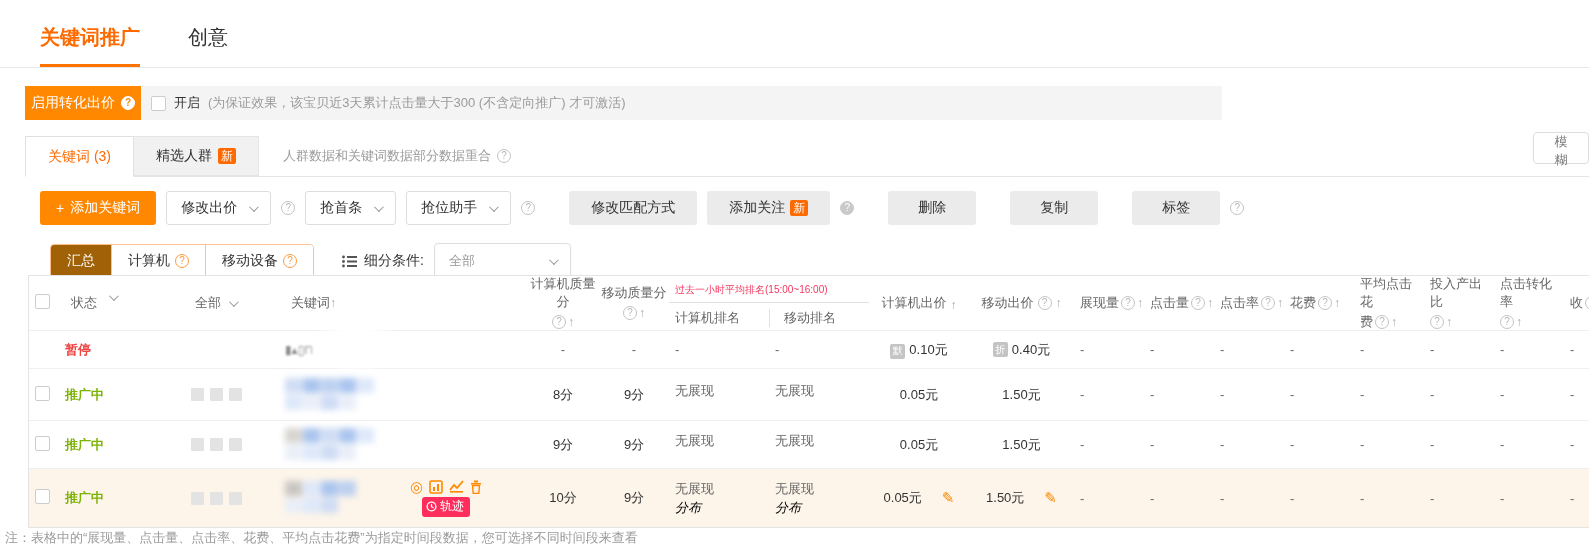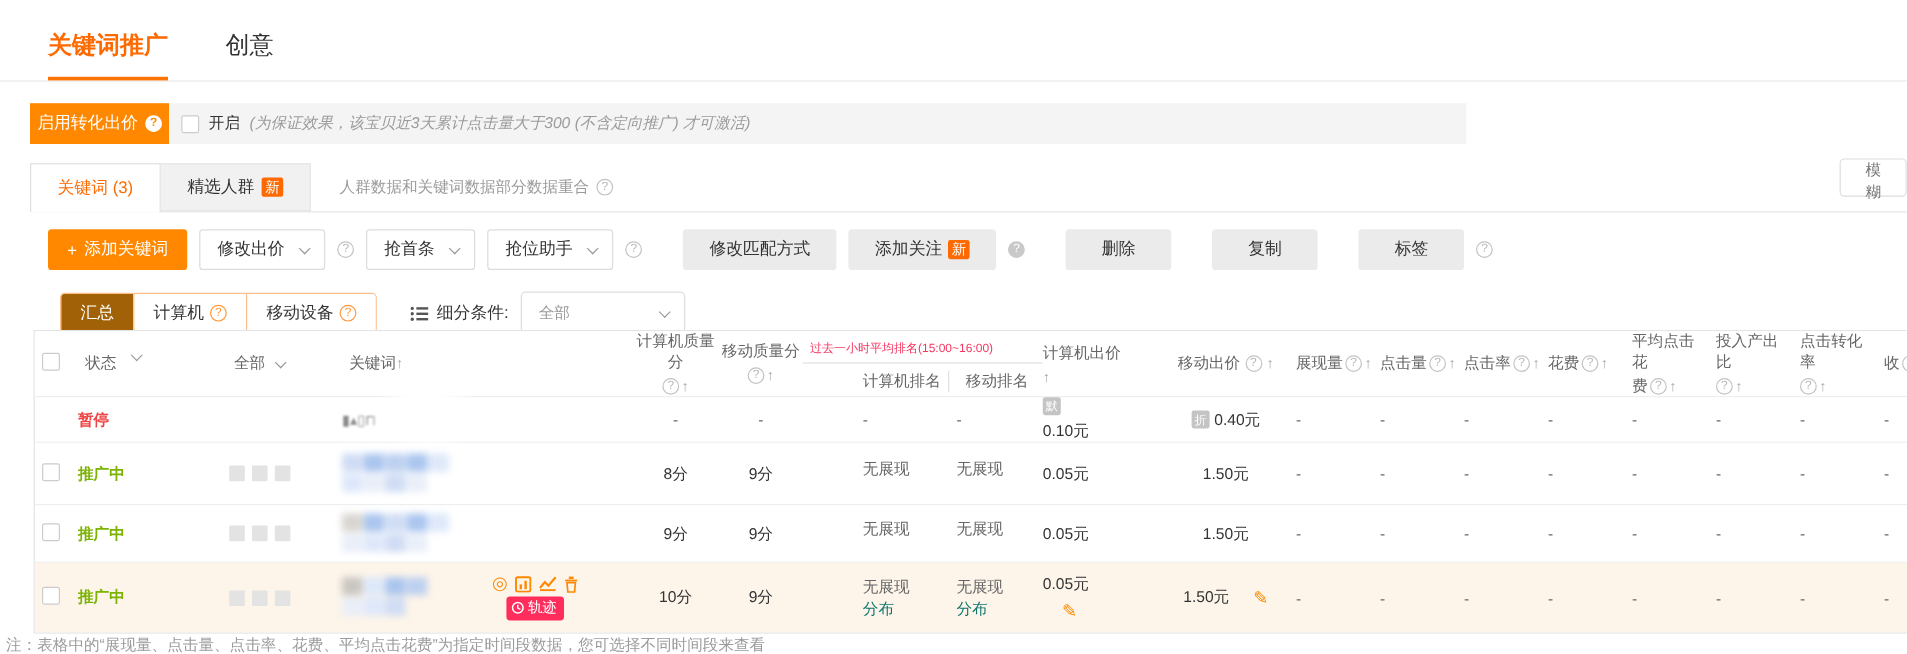--- a/index.html
+++ b/index.html
@@ -10,21 +10,21 @@
 .toptabs { padding:24px 0 0 40px; border-bottom:1px solid #e8e8e8; display:flex; gap:48px; }
 .toptab { font-size:20px; padding-bottom:13px; cursor:pointer; color:#333; }
 .toptab.active { color:#ff6a00; font-weight:bold; border-bottom:3px solid #ff7300; }
 
 
 .convbar { margin:18px 0 0 25px; display:flex; height:34px; width:1197px; }
 .btn-orange { background:#ff8800; color:#fff; border:none; font-size:14px; cursor:pointer; }
 .conv-btn { width:116px; height:34px; display:flex; align-items:center; justify-content:center; gap:6px; }
 .conv-rest { flex:1; background:#f4f4f4; display:flex; align-items:center; padding-left:10px; gap:8px; }
 .conv-label { color:#333; }
-.conv-hint { color:#9b9b9b;font-style:italic; }
+.conv-hint { color:#9b9b9b; }
 
 
 .cb { display:inline-block; width:15px; height:15px; border:1px solid #ccc; border-radius:2px; background:#fff; flex:none; }
 .q { display:inline-flex; align-items:center; justify-content:center; width:14px; height:14px;
      border:1px solid #c3c3c3; border-radius:50%; color:#b8b8b8; font-size:10px; line-height:1; flex:none; }
 .q.orange { border-color:#ff9a3e; color:#ff9a3e; }
 .q.fill { background:#c9c9c9; border-color:#c9c9c9; color:#fff; }
 .q.on-orange { background:#fff; border-color:#fff; color:#ff8800; font-weight:bold; }
 .chev { display:inline-block; width:7px; height:7px; border-right:1px solid #999; border-bottom:1px solid #999;
         transform:rotate(45deg) translateY(-2px); margin-left:8px; }
@@ -64,41 +64,41 @@
 .tr { display:flex; align-items:center; border-bottom:1px solid #efefef; }
 .thead { height:55px; background:#fff; color:#666; }
 .td { flex:none; }
 .c-check { width:30px; padding-left:6px; }
 .c-status { width:130px; padding-left:6px; display:flex; align-items:flex-start; gap:4px; }
 .c-group { width:92px; padding-left:2px; display:flex; align-items:center; }
 .c-kw { width:215px; padding-left:4px; display:flex; align-items:center; }
 .c-q { width:72px; text-align:center;margin-left:31px; }
 .c-q2 { width:70px; text-align:center; }
 .c-rankgrp { width:200px; align-self:stretch; display:flex; flex-direction:column; justify-content:center; }
-.c-bid { width:100px; display:flex; align-items:flex-start; justify-content:center; gap:4px;flex-direction:column; }
+.c-bid { width:100px; display:flex; align-items:flex-end; justify-content:center; gap:4px; }
 .c-bid2 { width:105px; display:flex; align-items:center; justify-content:center; gap:4px; }
 .c-m { width:70px; padding-left:6px; }
 .rank-top { color:#f5365f; font-size:10px; padding:4px 0 5px 6px; border-bottom:1px solid #e0e0e0; white-space:nowrap; }
-.rank-subs { display:flex; padding-top:6px;margin-left:44px; }
+.rank-subs { display:flex; padding-top:6px; }
 .rank-sub { width:100px; padding-left:6px; color:#666; }
 .rank-sub.div { border-left:1px solid #e0e0e0; padding-left:14px; }
 .hm { display:inline-flex; flex-wrap:wrap; align-items:center; gap:2px; line-height:18px; }
 
 .row1 { height:38px; }
 .row2 { height:52px; }
 .row3 { height:48px; }
 .row4 { height:58px; background:#fdf5ea; border-bottom:none; }
 .status-paused { color:#ef4444; font-weight:bold; }
 .status-live { color:#7cb305; font-weight:bold; }
 .dash { color:#666; }
 .price { color:#333; }
 .tagbox { display:inline-flex; align-items:center; justify-content:center; width:15px; height:15px;
   background:#c4c4c4; color:#fff; font-size:10px; border-radius:2px; }
 .norank { line-height:19px; }
-.ranklink { color:#0f766e; cursor:pointer; }
+.ranklink { color:#000000; cursor:pointer;font-style:italic; }
 .sq { width:13px; height:13px; background:#e3e3e3; display:inline-block; margin-right:6px; border-radius:1px; }
 
 
 .kwblur { filter:blur(3px); }
 .kwblur .l { display:flex; gap:1px; margin-bottom:2px; }
 .kwblur i { display:inline-block; width:17px; height:15px; }
 .b1{background:#cfdcf4} .b2{background:#aac5ee} .b3{background:#dde8fa} .b4{background:#bcd0f0} .b5{background:#e9eef8} .b6{background:#d8d5d0} .b7{background:#c9c6c2}
 .kw-r1 { position:relative; width:120px; height:22px; }
 .kw-r1 .txt { position:absolute; left:0; top:4px; color:#8a8a8a; font-size:12px; filter:blur(1px); }
 .kw-r1 .blob { position:absolute; left:28px; top:-14px; width:86px; height:44px; background:#fff; border-radius:50%; filter:blur(4px); }

